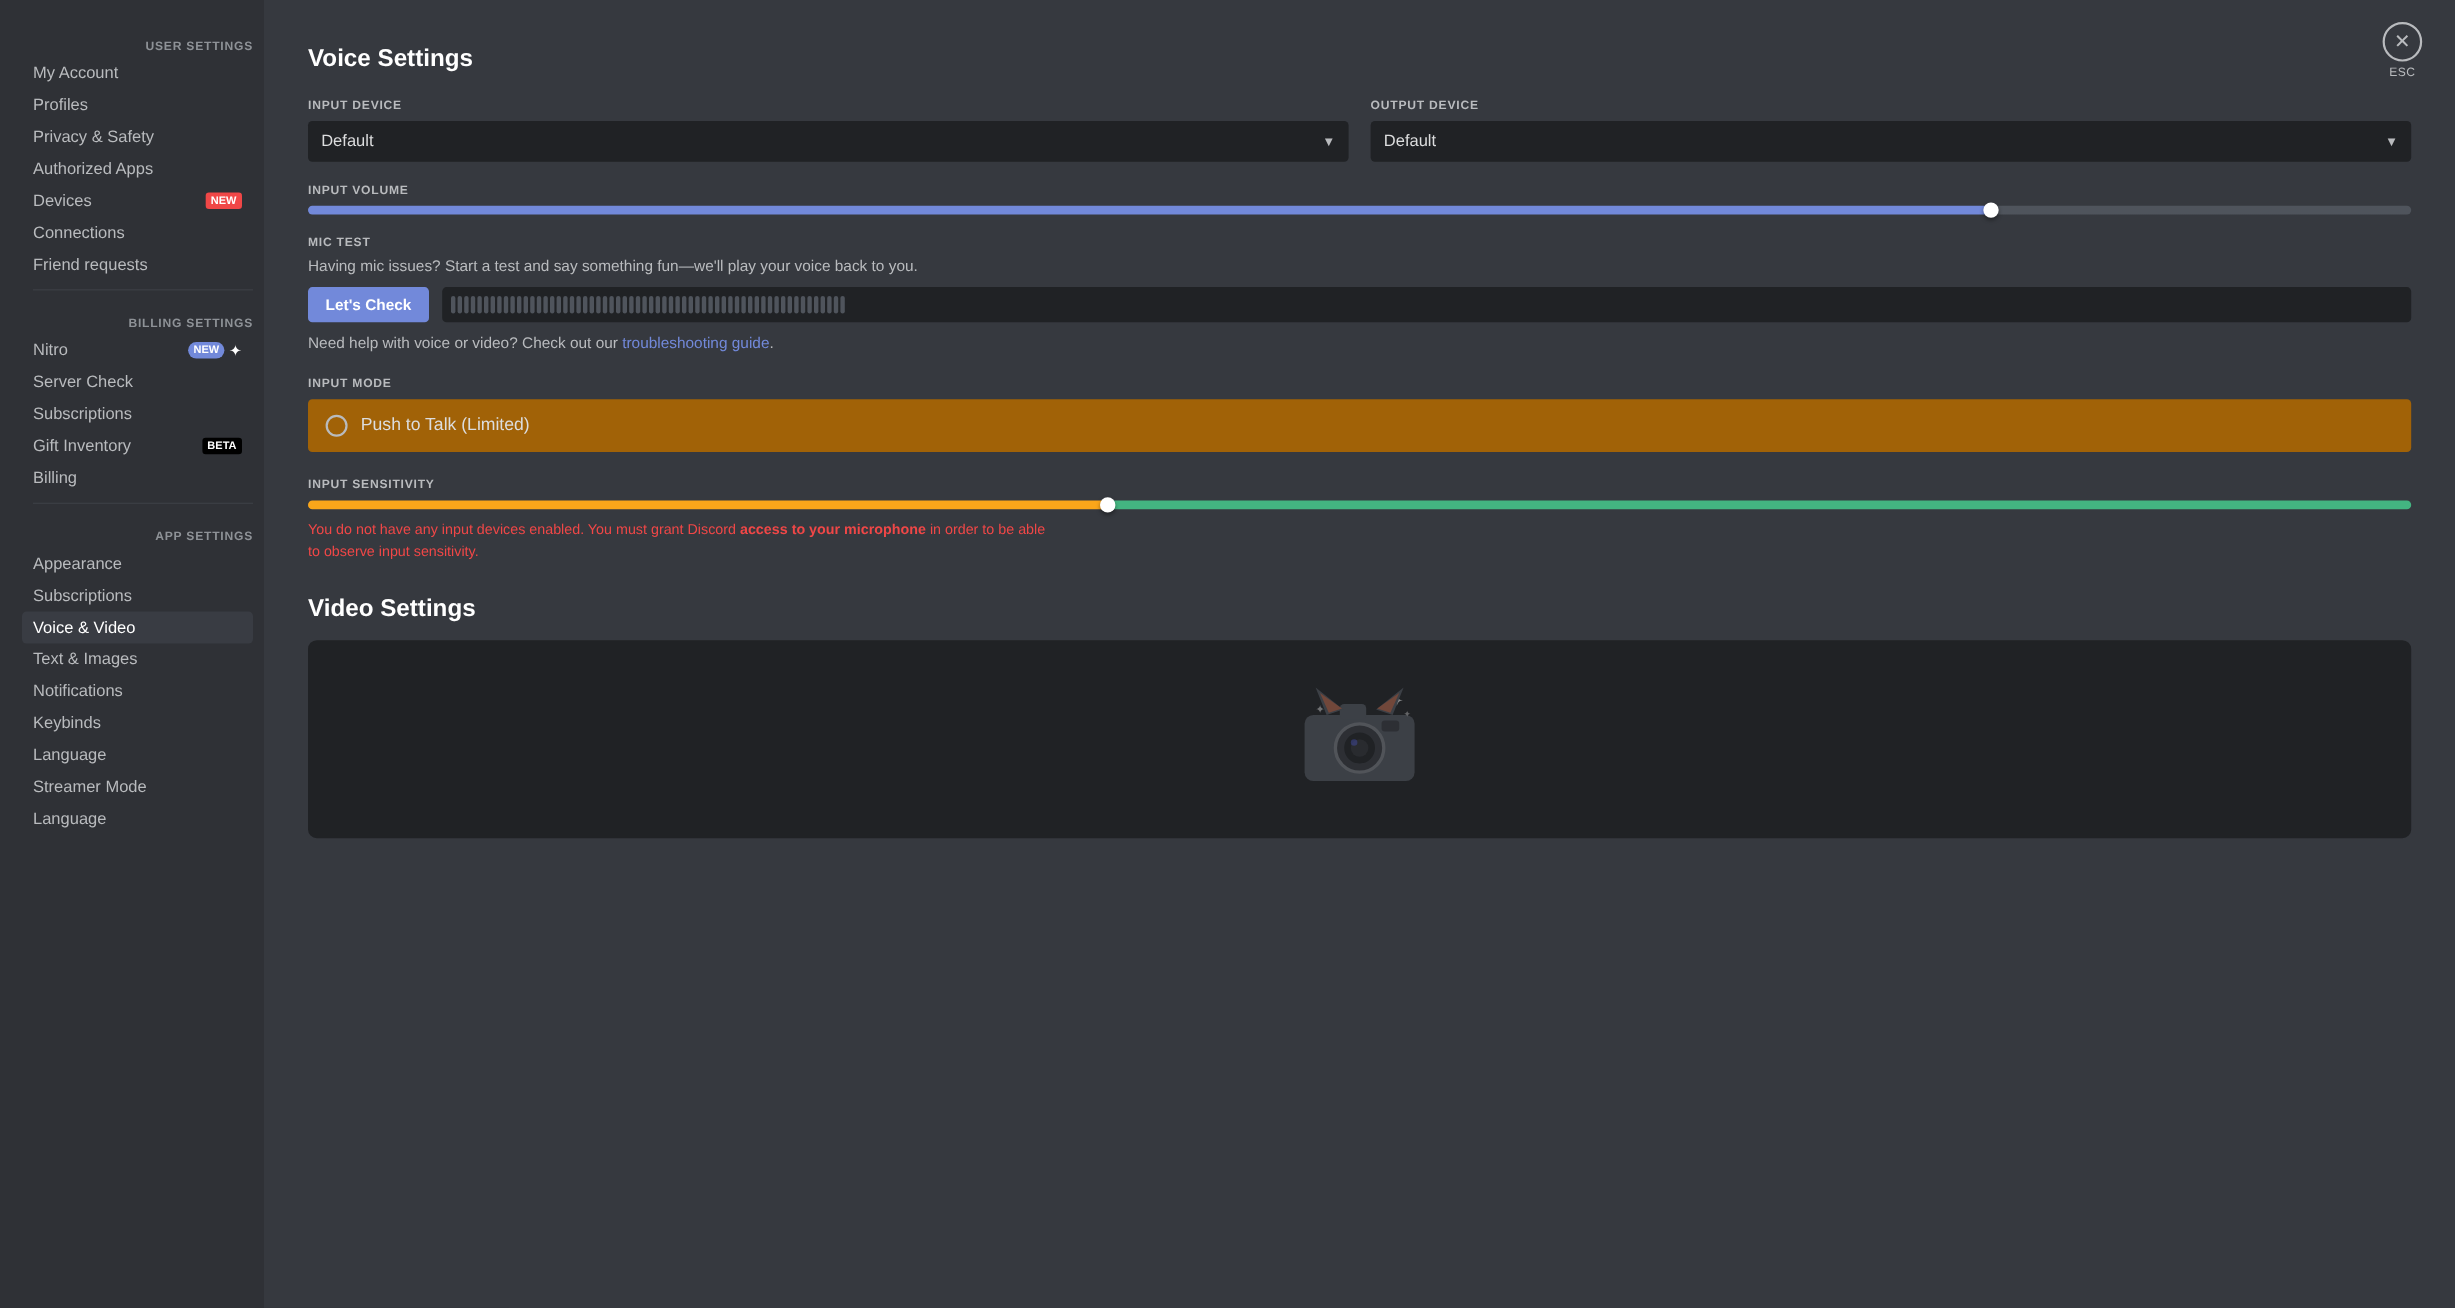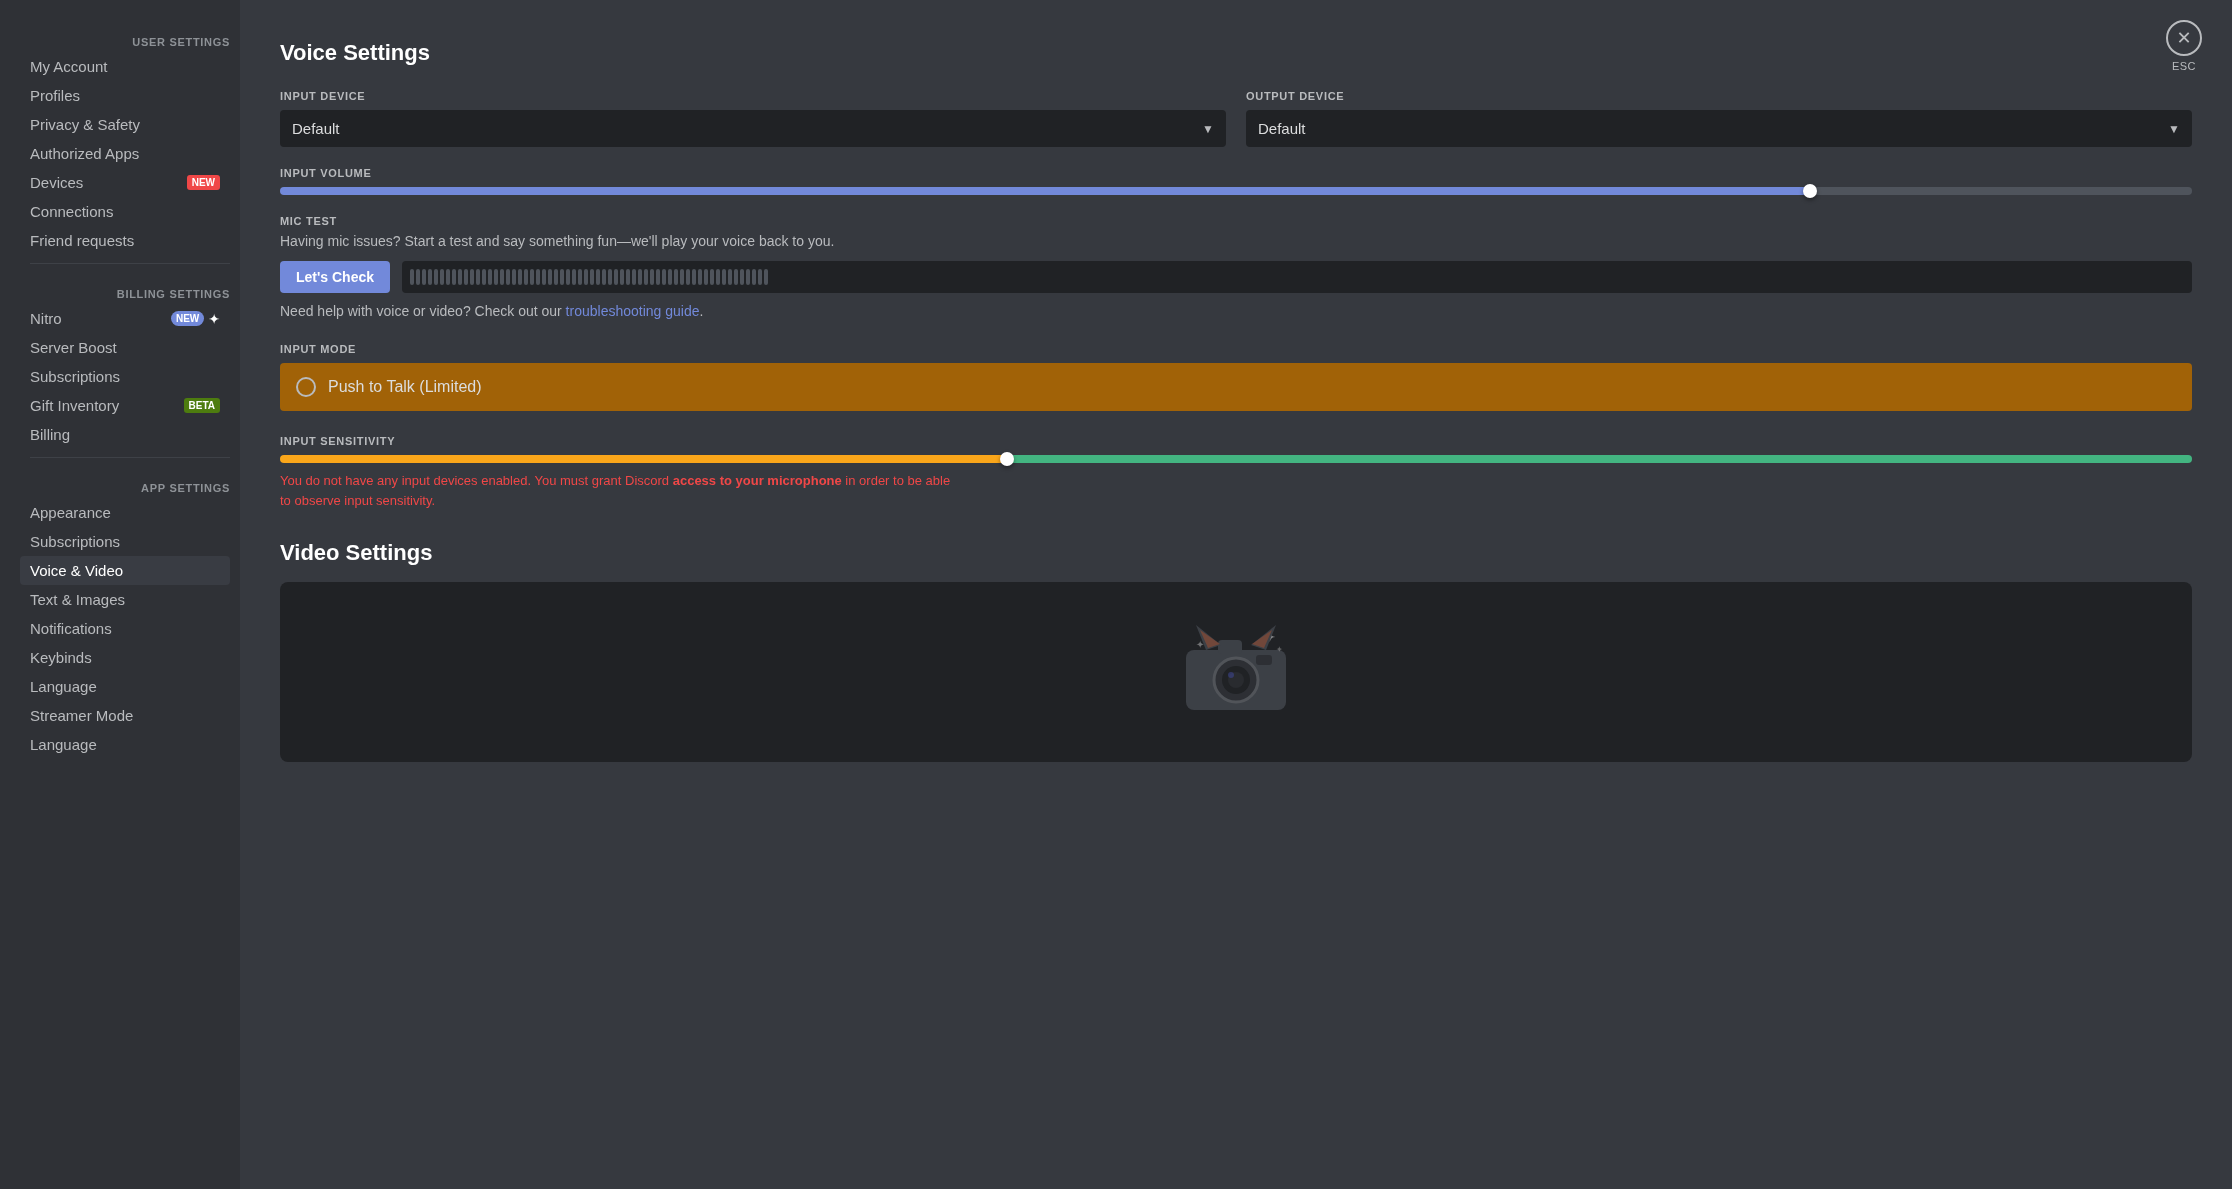--- a/index.html
+++ b/index.html
@@ -59,21 +59,21 @@
       background: #f04747;
       color: #fff;
       font-size: 10px;
       font-weight: 700;
       padding: 2px 5px;
       border-radius: 3px;
       text-transform: uppercase;
     }
 
     .badge-beta {
-      background: #4d7c0f;
+      background: #000000;
       color: #fff;
       font-size: 10px;
       font-weight: 700;
       padding: 2px 5px;
       border-radius: 3px;
     }
 
     .badge-new-purple {
       background: #7289da;
       color: #fff;
@@ -439,21 +439,21 @@
   <div class="sidebar-section-label">BILLING SETTINGS</div>
 
   <div class="sidebar-item">
     <span>Nitro</span>
     <span style="display:flex;align-items:center;gap:2px">
       <span class="badge-new-purple">NEW</span>
       <span class="sparkle">✦</span>
     </span>
   </div>
   <div class="sidebar-item">
-    <span>Server Boost</span>
+    <span>Server Check</span>
   </div>
   <div class="sidebar-item">
     <span>Subscriptions</span>
   </div>
   <div class="sidebar-item">
     <span>Gift Inventory</span>
     <span class="badge-beta">BETA</span>
   </div>
   <div class="sidebar-item">
     <span>Billing</span>

